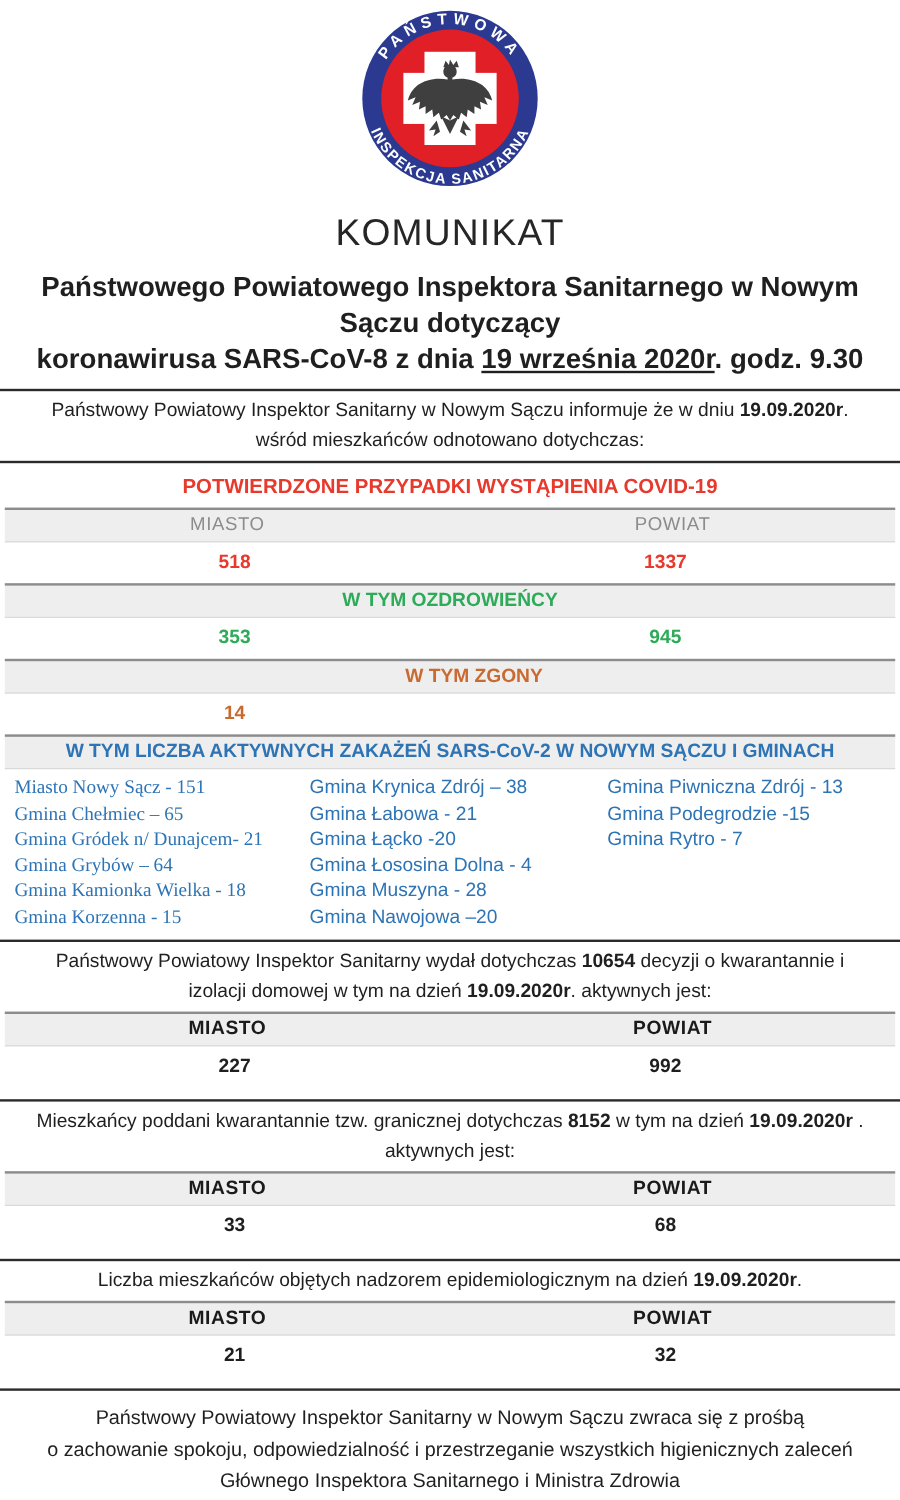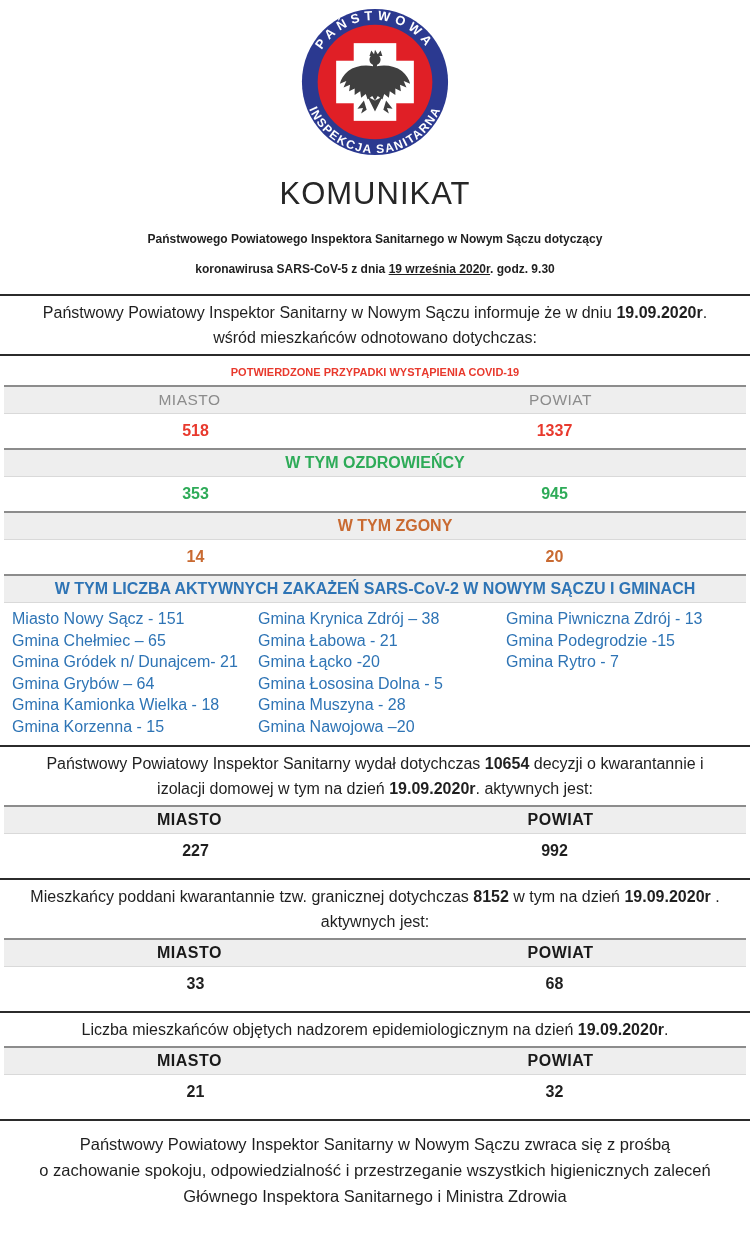--- a/index.html
+++ b/index.html
@@ -7,49 +7,49 @@
   body { width:750px; font-family:"Liberation Sans", sans-serif; color:#1f1f1f; }
   .page { width:750px; background:#fff; }
 
   
   .logo-wrap { display:flex; justify-content:center; padding-top:8px; }
   .logo { width:148px; height:148px; }
   .logo-arc-text { fill:#ffffff; font-weight:bold; font-family:"Liberation Sans",sans-serif; }
 
   .komunikat { text-align:center; font-size:31px; letter-spacing:1px; color:#262626; margin-top:20px; }
 
-  .doc-title { text-align:center; font-size:12px; font-weight:bold; line-height:30px; margin-top:12px; padding:0 10px; }
+  .doc-title { text-align:center; font-size:23px; font-weight:bold; line-height:30px; margin-top:12px; padding:0 10px; }
   .doc-title .u { text-decoration:underline; }
 
   .rule { border-top:2px solid #2b2b2b; }
   .rule.thin { border-top-width:2px; }
   .mt10 { margin-top:10px; }
 
   .para { text-align:center; font-size:16px; line-height:25px; padding:4px 24px; color:#1f1f1f;border-radius:10px; }
   .para b { font-weight:bold; }
 
-  .section-heading { text-align:center; font-weight:bold; font-size:11px; padding:10px 0 7px; }
+  .section-heading { text-align:center; font-weight:bold; font-size:17px; padding:10px 0 7px; }
   .red-text   { color:#e8392d; }
   .green-text { color:#2eab58; }
   .orange-text{ color:#c96a31;padding-left:40px; }
   .blue-text  { color:#2e74b5; }
 
   .band { background:#eeeeee; border-top:2px solid #8c8c8c; border-bottom:1px solid #d9d9d9;
           margin:0 4px; min-height:29px; display:flex; align-items:center; }
   .band.single { justify-content:center; font-weight:bold; font-size:16px; }
   .band .cell { width:50%; text-align:center; }
   .band .hdr-gray { color:#8c8c8c; font-size:15.5px; letter-spacing:0.5px; }
   .band .hdr-black{ color:#1a1a1a; font-size:16px; font-weight:bold; letter-spacing:0.5px; }
 
   .vals { display:flex; padding:8px 16px 8px; font-weight:bold; font-size:16px; }
   .vals .cell { width:50%; text-align:center; }
 
   .gmina-cols { display:flex; padding:5px 12px 8px; font-size:16px; }
   .gmina-col { line-height:21.5px; }
-  .gmina-col.c1 { width:246px; }
+  .gmina-col.c1 { width:246px;font-family:Liberation Serif, serif; }
   .gmina-col.c2 { width:248px; }
   .gmina-col.c3 { flex:1; }
   .gmina-item { color:#2e74b5; white-space:nowrap; }
 
   .footer { text-align:center; font-size:16.5px; line-height:26px; padding:10px 20px 14px; }
 </style>
 </head>
 <body>
 
 <div class="page">
@@ -79,21 +79,21 @@
       <text class="logo-arc-text" font-size="13" letter-spacing="1.5">
         <textPath href="#arcBottom" startOffset="50%" text-anchor="middle">INSPEKCJA SANITARNA</textPath>
       </text>
     </svg>
   </div>
 
   <div class="komunikat">KOMUNIKAT</div>
 
   <div class="doc-title">
     <span>Państwowego Powiatowego Inspektora Sanitarnego w Nowym Sączu dotyczący</span><br>
-    <span>koronawirusa SARS-CoV-5 z dnia </span><span class="u">19 września 2020r</span><span>. godz. 9.30</span>
+    <span>koronawirusa SARS-CoV-8 z dnia </span><span class="u">19 września 2020r</span><span>. godz. 9.30</span>
   </div>
 
   <div class="rule mt10"></div>
 
   <div class="para">
     <span>Państwowy Powiatowy Inspektor Sanitarny w Nowym Sączu informuje że w dniu </span><b>19.09.2020r</b><span>. wśród mieszkańców odnotowano dotychczas:</span>
   </div>
 
   <div class="rule"></div>
 
@@ -110,38 +110,37 @@
 
   <div class="band single green-text">W TYM OZDROWIEŃCY</div>
   <div class="vals green-text">
     <div class="cell">353</div>
     <div class="cell">945</div>
   </div>
 
   <div class="band single orange-text">W TYM ZGONY</div>
   <div class="vals orange-text">
     <div class="cell">14</div>
-    <div class="cell">20</div>
   </div>
 
   <div class="band single blue-text">W TYM LICZBA AKTYWNYCH ZAKAŻEŃ SARS-CoV-2 W NOWYM SĄCZU I GMINACH</div>
   <div class="gmina-cols">
     <div class="gmina-col c1">
         <div class="gmina-item">Miasto Nowy Sącz - 151</div>
         <div class="gmina-item">Gmina Chełmiec – 65</div>
         <div class="gmina-item">Gmina Gródek n/ Dunajcem- 21</div>
         <div class="gmina-item">Gmina Grybów – 64</div>
         <div class="gmina-item">Gmina Kamionka Wielka - 18</div>
         <div class="gmina-item">Gmina Korzenna - 15</div>
       </div>
     <div class="gmina-col c2">
         <div class="gmina-item">Gmina Krynica Zdrój – 38</div>
         <div class="gmina-item">Gmina Łabowa - 21</div>
         <div class="gmina-item">Gmina Łącko -20</div>
-        <div class="gmina-item">Gmina Łososina Dolna - 5</div>
+        <div class="gmina-item">Gmina Łososina Dolna - 4</div>
         <div class="gmina-item">Gmina Muszyna - 28</div>
         <div class="gmina-item">Gmina Nawojowa –20</div>
       </div>
     <div class="gmina-col c3">
         <div class="gmina-item">Gmina Piwniczna Zdrój - 13</div>
         <div class="gmina-item">Gmina Podegrodzie -15</div>
         <div class="gmina-item">Gmina Rytro - 7</div>
       </div>
   </div>
 

